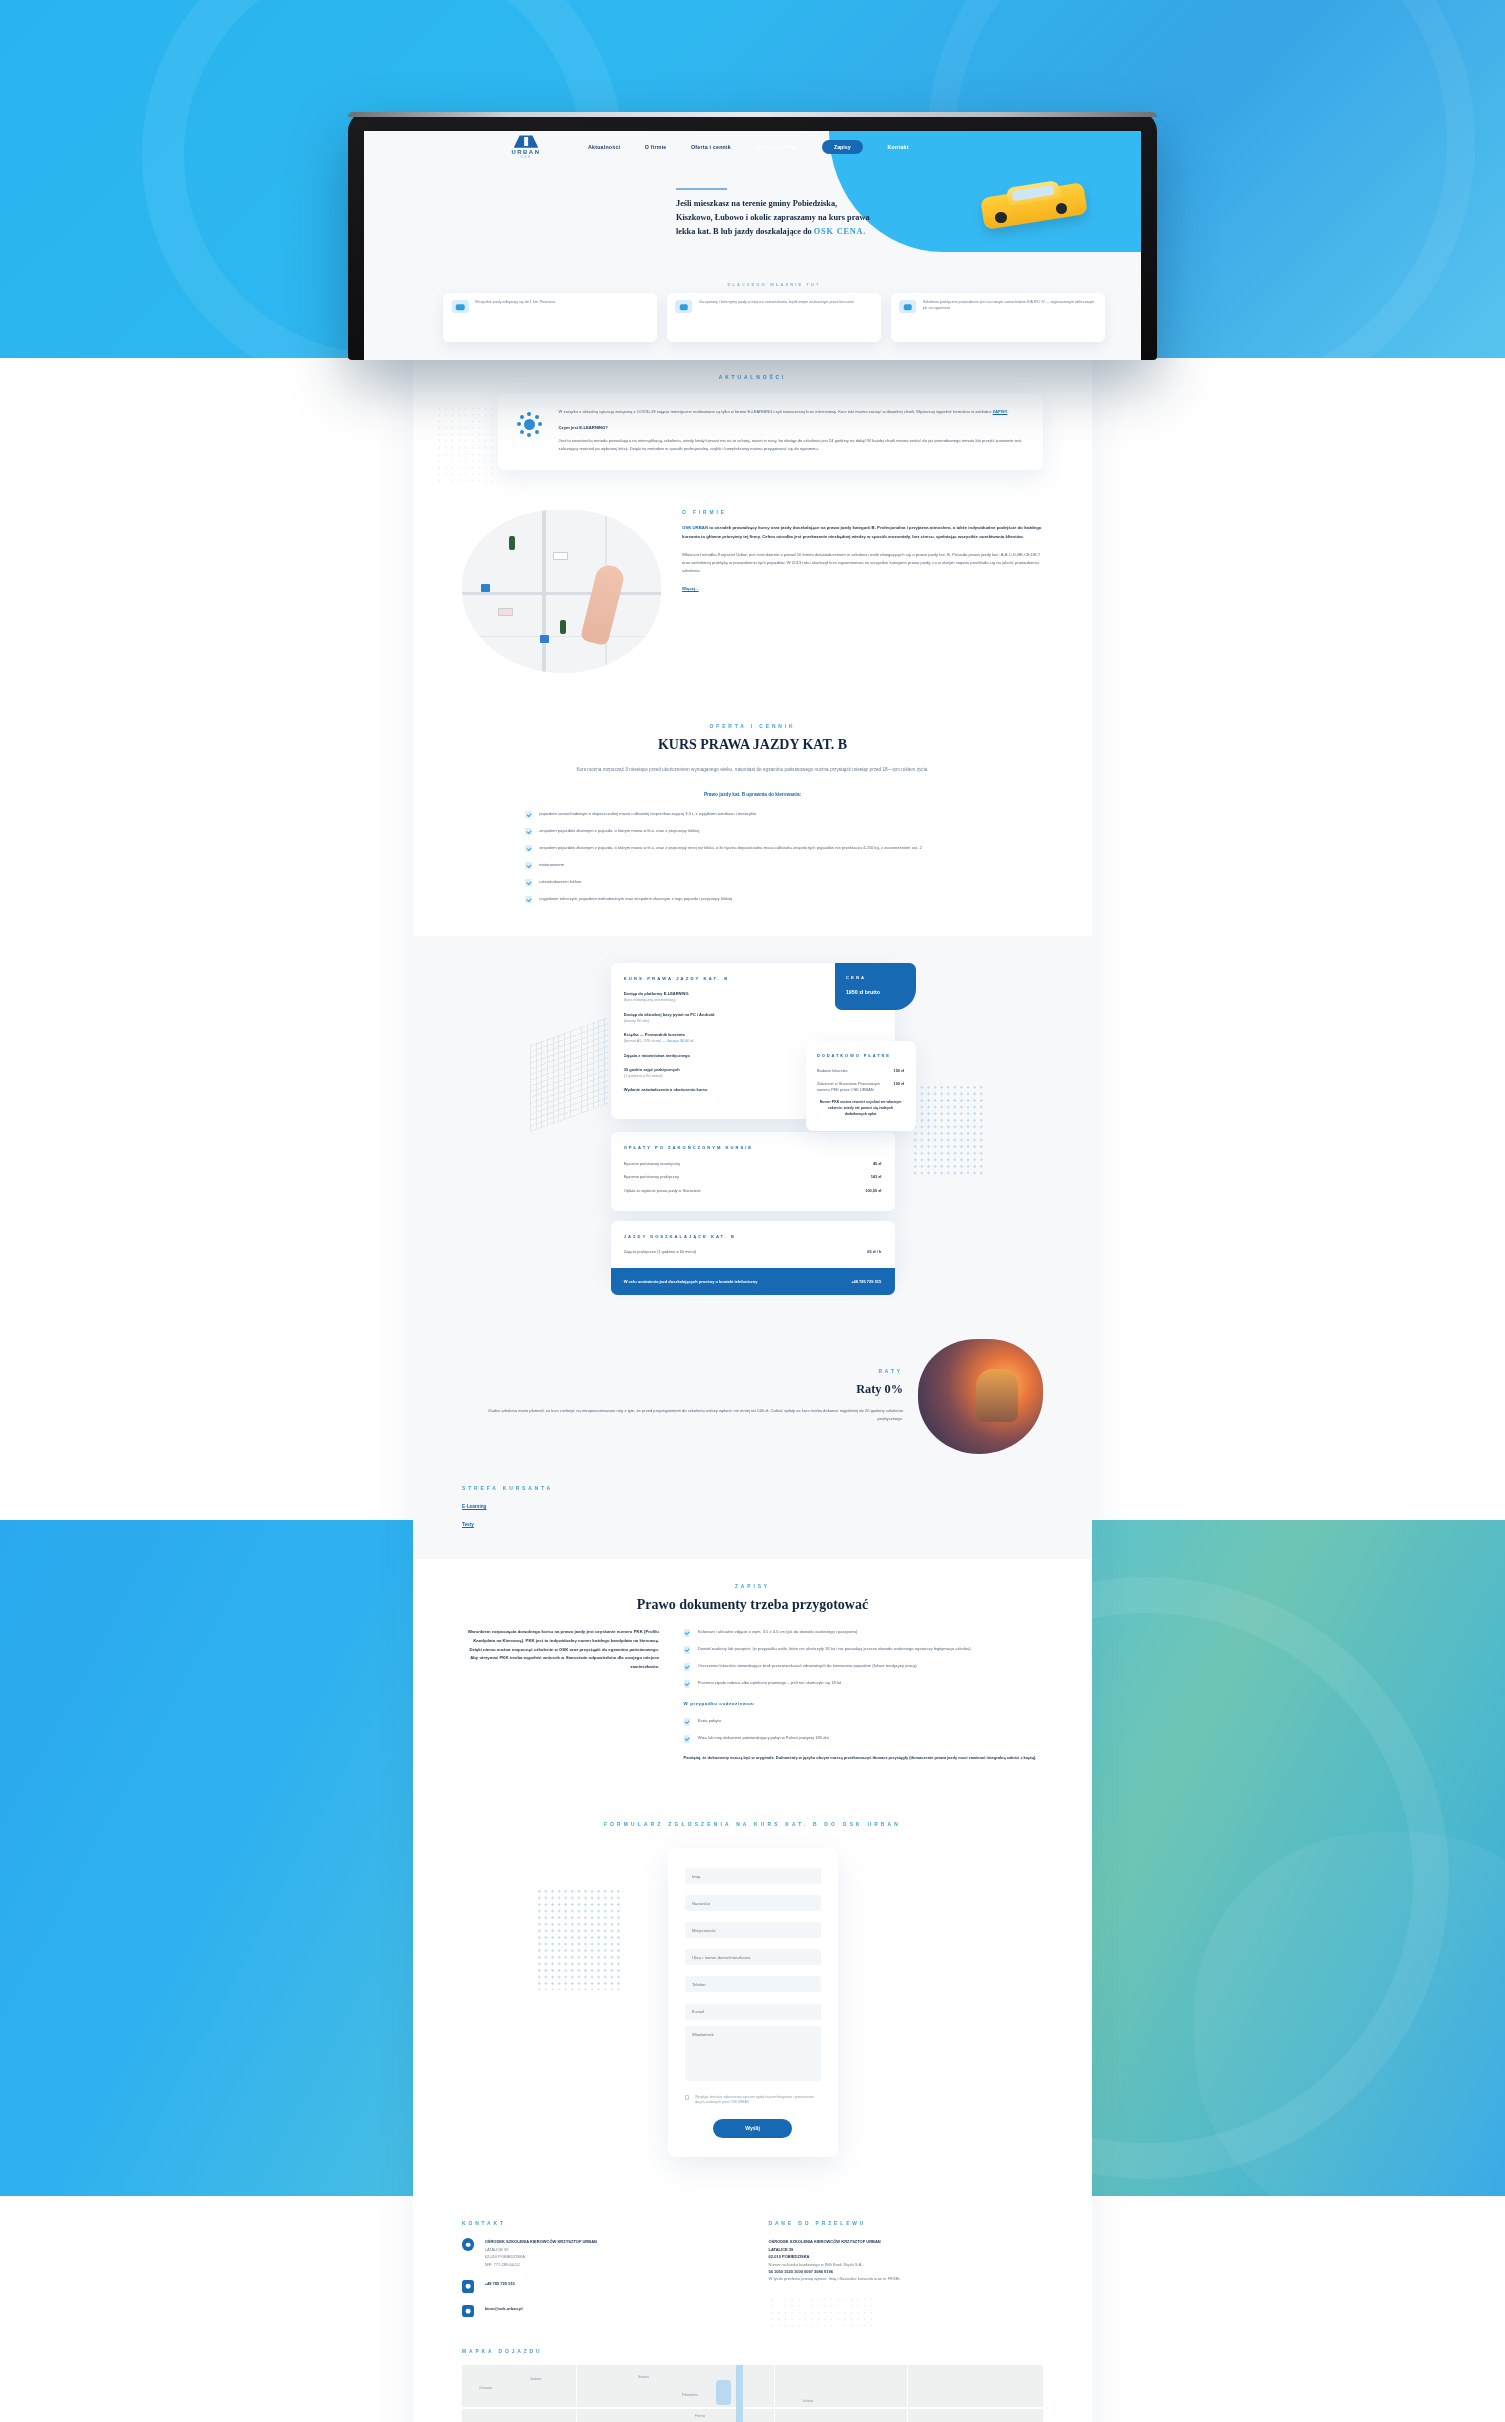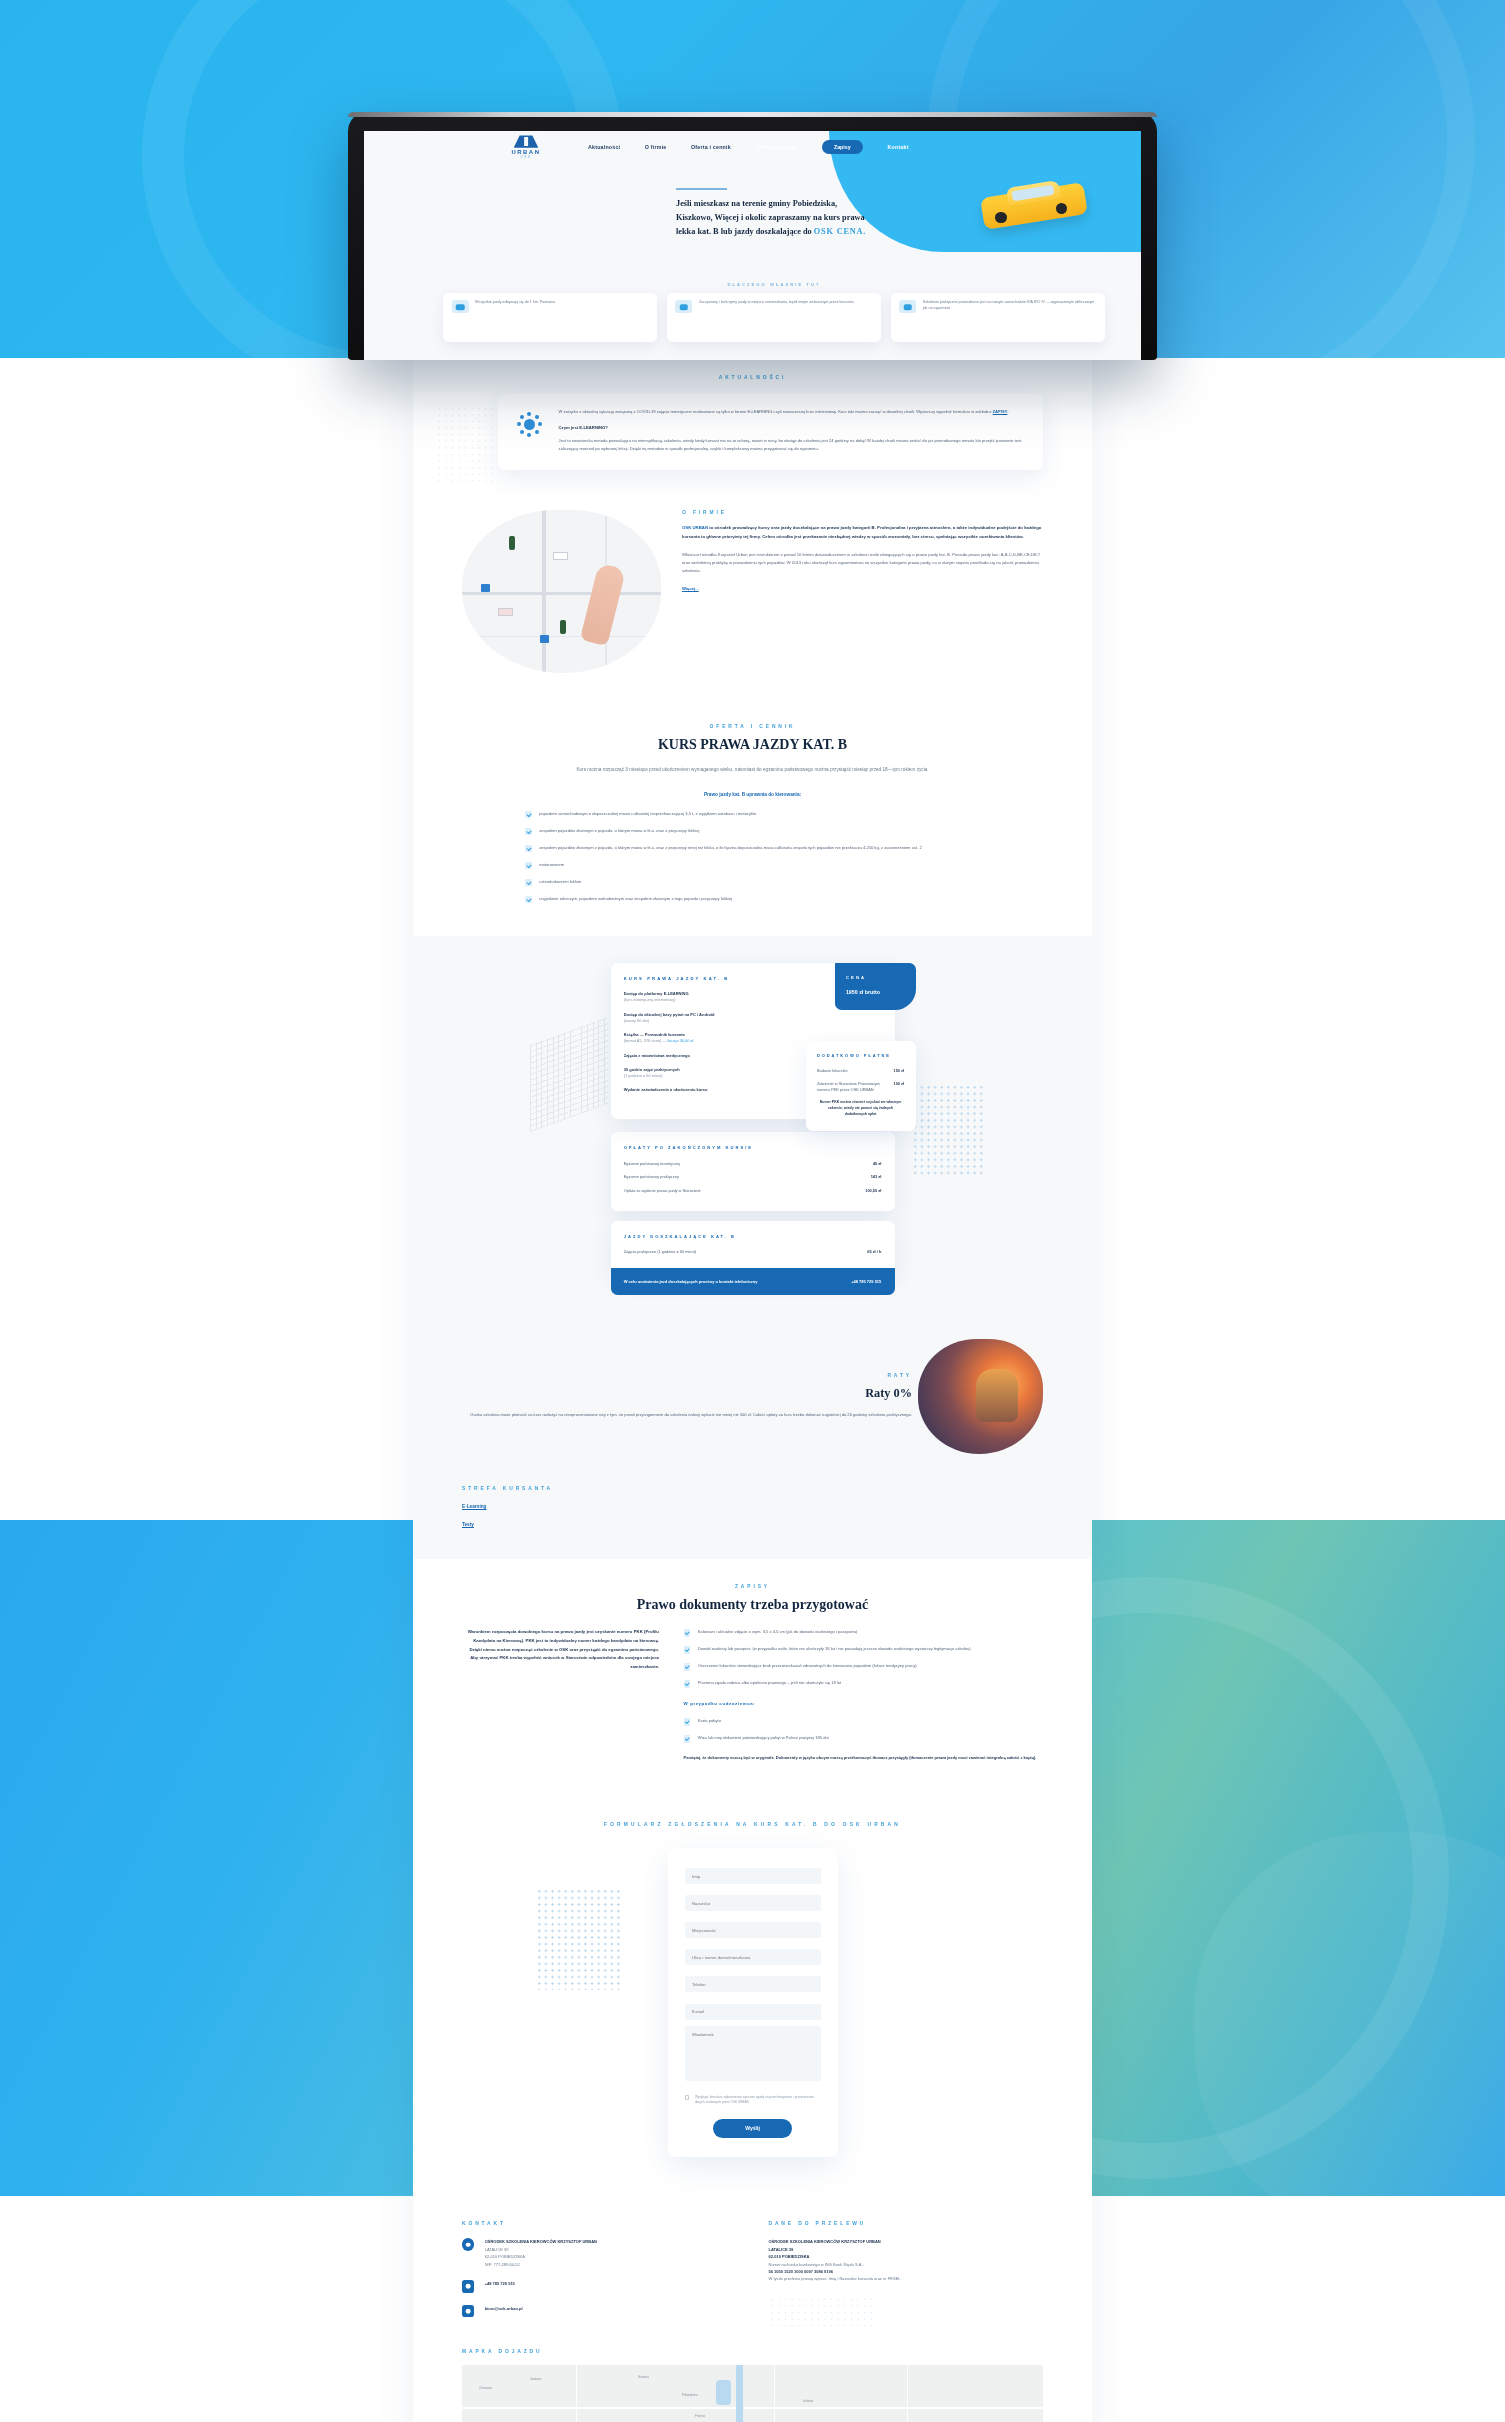--- a/index.html
+++ b/index.html
@@ -285,21 +285,21 @@
                repeating-linear-gradient(0deg,#dfe6ec 0 0.9px,transparent 0.9px 5.7px);
     transform:skewY(-20deg); opacity:.9;
   }
   .price-dots{
     position:absolute;right:-91px;top:121px;width:74px;height:91px;
     background-image:radial-gradient(#bcd9ef 1px, transparent 1px);
     background-size:6.6px 6.6px;
   }
 
   
-  .raty{ background:#f6f8fa; padding:11.4px 49px 28px; display:flex; gap:6px; align-items:center;}
+  .raty{ background:#f6f8fa; padding:11.4px 49px 28px; display:flex; gap:15px; align-items:center;}
   .raty-tx{ flex:1; text-align:right;}
   .raty-tx h3{ font-family:"Liberation Serif",serif;font-size:12.3px;color:#13263f;margin:7.6px 0 10.4px;}
   .raty-tx p{ font-size:4.1px;line-height:1.95;color:#56657a;}
   .raty-img{
     width:125px;height:115px;flex:0 0 125px;border-radius:48% 44% 52% 50%;
     background:radial-gradient(circle at 70% 38%, #ffb55a 0%, #e8763c 22%, #7e4b52 52%, #4b3b55 78%, #2e2f45 100%);
     position:relative; overflow:hidden;
   }
   .raty-img::after{
     content:"";position:absolute;left:46%;top:26%;width:42px;height:53px;
@@ -404,21 +404,21 @@
           <a class="nav-link on-blue">Strefa kursanta</a>
           <span class="nav-btn">Zapisy</span>
           <a class="nav-link on-blue">Kontakt</a>
         </div>
       </div>
 
       <div class="hero-copy">
         <div class="hero-rule"></div>
         <div class="hero-head">
           <span>Jeśli mieszkasz na terenie gminy Pobiedziska,</span><br>
-          <span>Kiszkowo, Więcej i okolic zapraszamy na kurs prawa</span><br>
+          <span>Kiszkowo, Łubowo i okolic zapraszamy na kurs prawa</span><br>
           <span>lekka kat. B lub jazdy doszkalające do </span><span class="hl">OSK CENA.</span>
         </div>
       </div>
 
       <div class="hero-feats">
         <div class="kicker-xs">Dlaczego właśnie tu?</div>
         <div class="feat-row">
           <div class="feat-card">
             <div class="feat-ic"></div>
             <div class="feat-tx">Wszystkie jazdy odbywają się do 1 km. Poznania</div>

